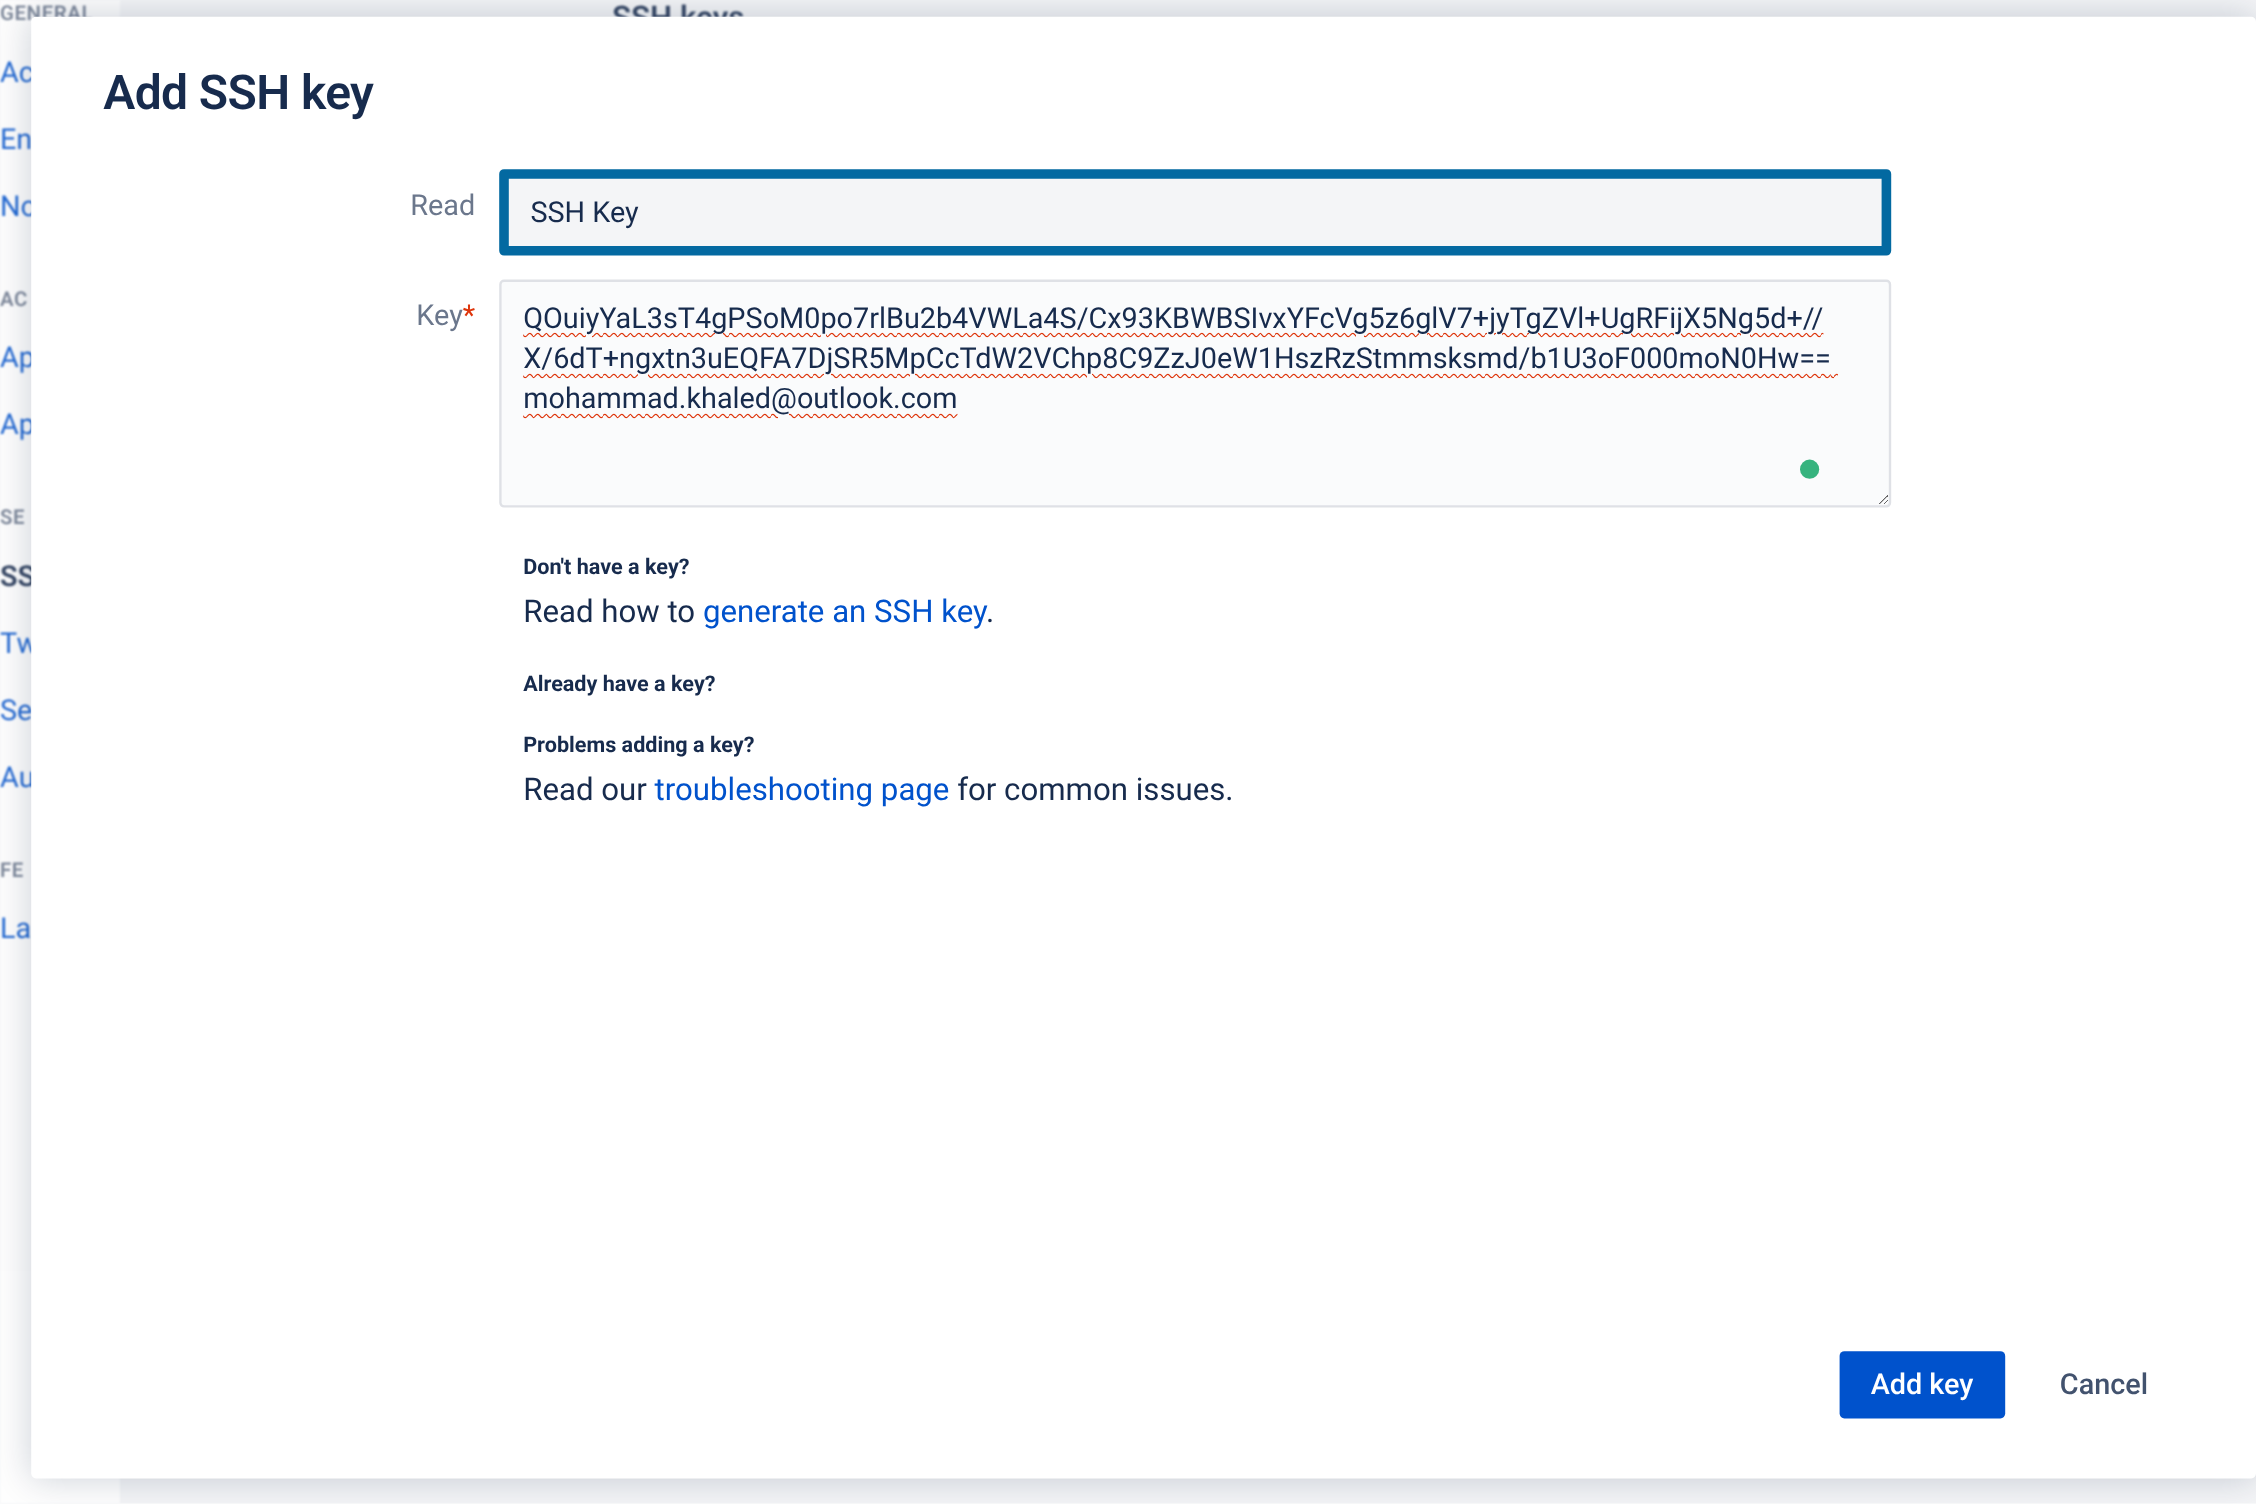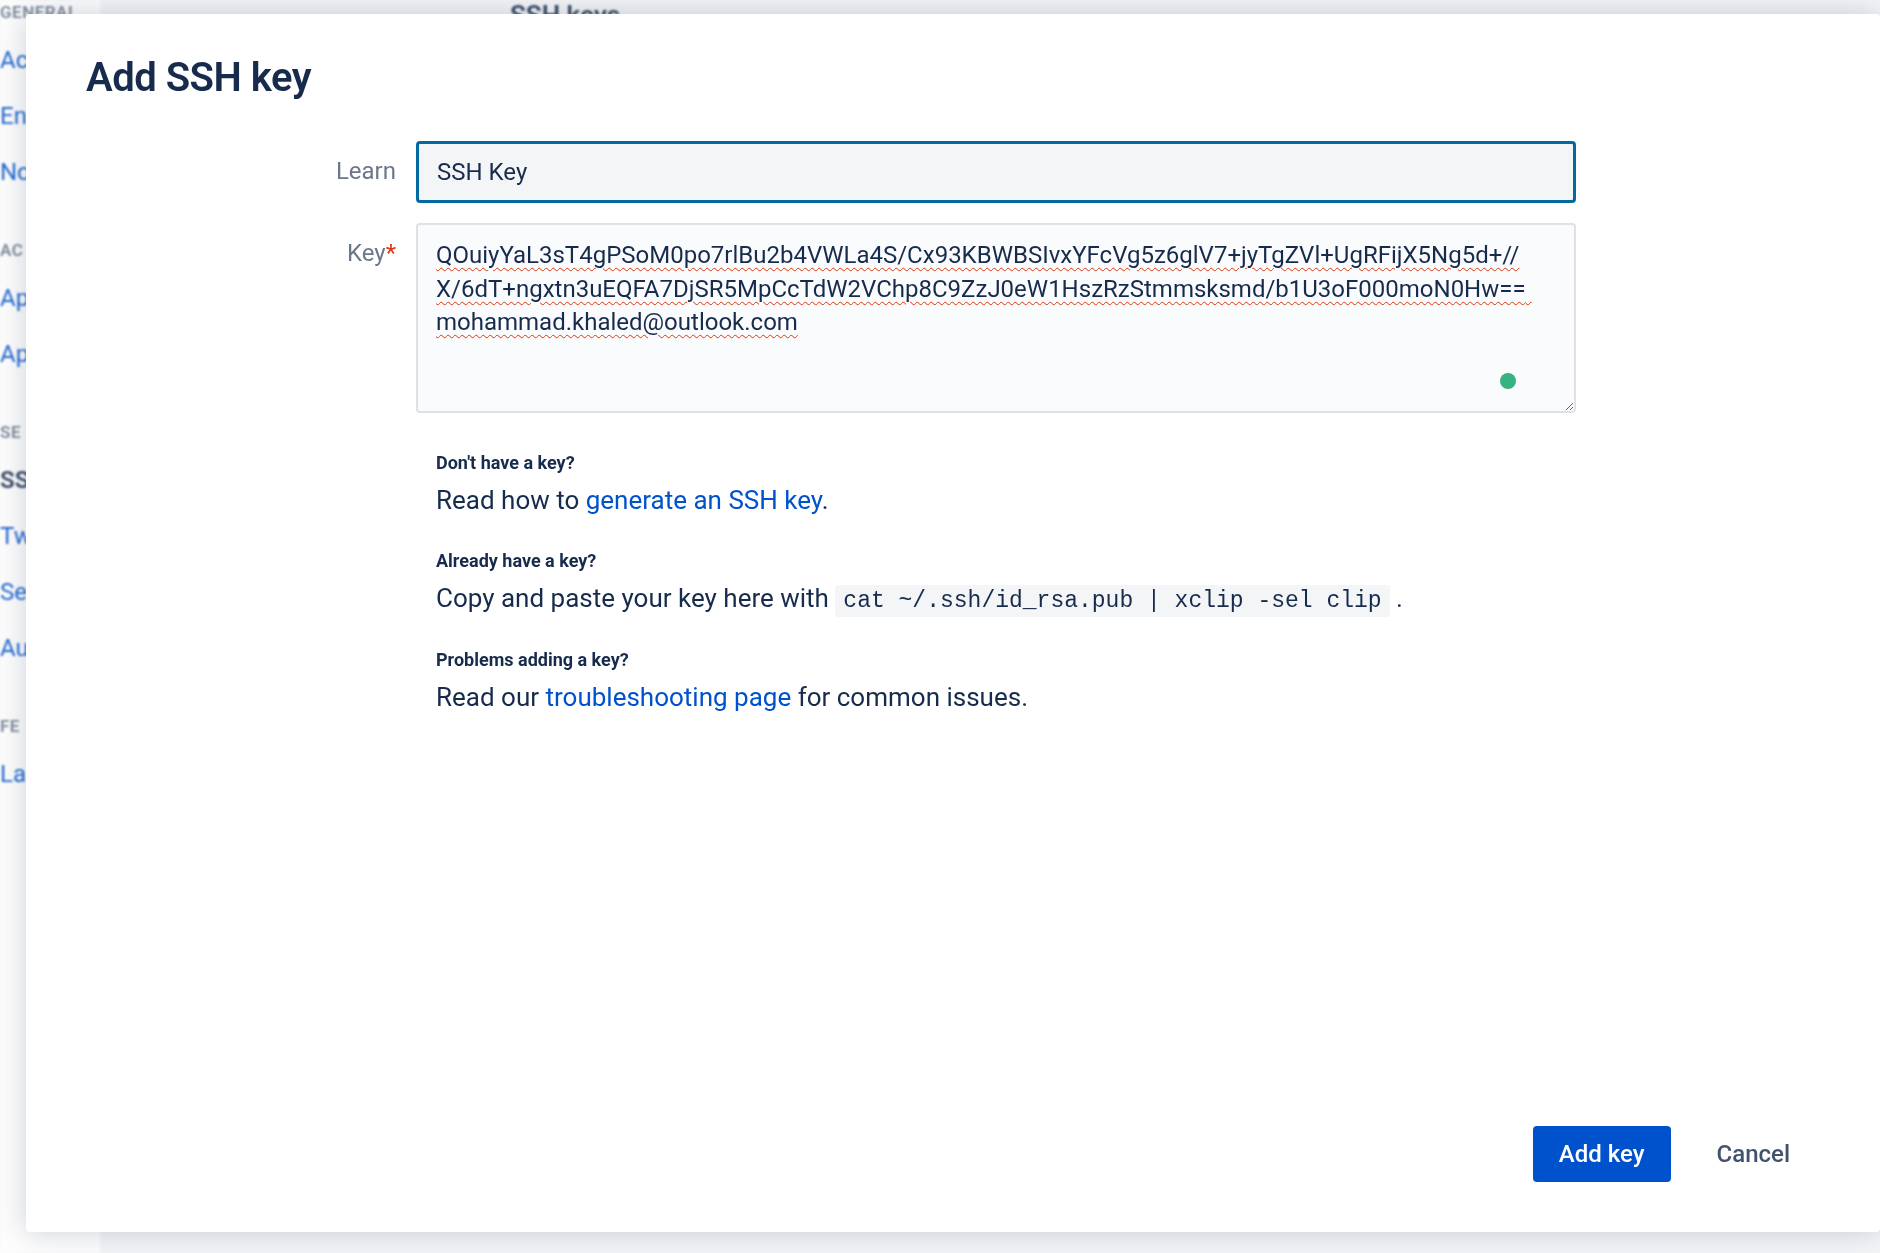--- a/index.html
+++ b/index.html
@@ -105,21 +105,21 @@
     .required {
       color: #de350b;
     }
     .form-field {
       flex: 0 0 auto;
       width: 1160px;
     }
     .text-input {
       width: 100%;
       padding: 14px 18px;
-      border: 3px solid #0369a1;
+      border: 8px solid #0369a1;
       border-radius: 4px;
       font-size: 24px;
       color: #172b4d;
       background: #f4f5f7;
       font-family: inherit;
     }
     .textarea-wrapper {
       position: relative;
       width: 100%;
     }
@@ -234,21 +234,21 @@
     <div class="bg-sidebar-item">La</div>
   </div>
   <div class="bg-header">SSH keys</div>
 </div>
 
 <div class="modal-overlay">
   <div class="modal">
     <h1 class="modal-title">Add SSH key</h1>
 
     <div class="form-row">
-      <label class="form-label">Learn</label>
+      <label class="form-label">Read</label>
       <div class="form-field">
         <input type="text" class="text-input" value="SSH Key" style="">
       </div>
     </div>
 
     <div class="form-row">
       <label class="form-label">
         <span>Key</span><span class="required">*</span>
       </label>
       <div class="form-field">
@@ -262,23 +262,20 @@
     <div class="help-section">
       <div class="help-block">
         <div class="help-heading">Don't have a key?</div>
         <div class="help-text">
           <span>Read how to </span><a class="help-link">generate an SSH key</a><span>.</span>
         </div>
       </div>
 
       <div class="help-block">
         <div class="help-heading">Already have a key?</div>
-        <div class="help-text">
-          <span>Copy and paste your key here with </span><code class="code-snippet">cat ~/.ssh/id_rsa.pub | xclip -sel clip</code><span> .</span>
-        </div>
       </div>
 
       <div class="help-block">
         <div class="help-heading">Problems adding a key?</div>
         <div class="help-text">
           <span>Read our </span><a class="help-link">troubleshooting page</a><span> for common issues.</span>
         </div>
       </div>
     </div>
 

